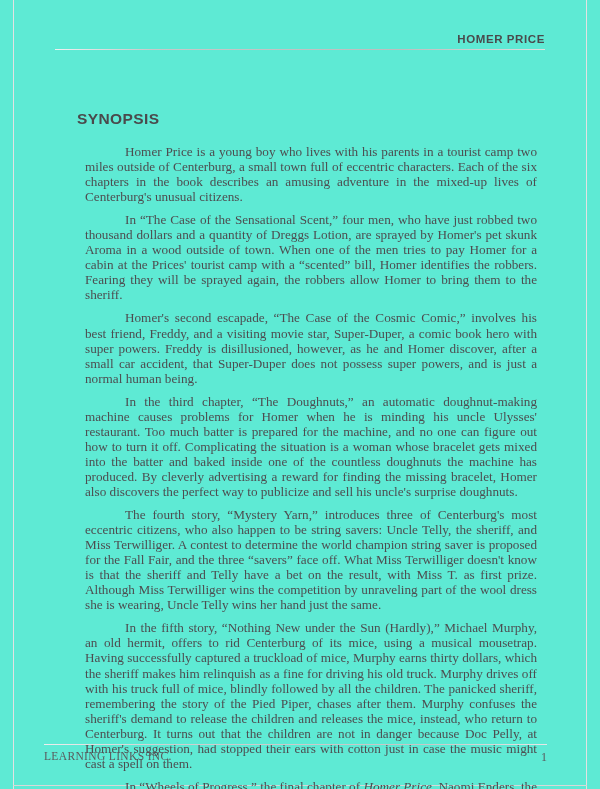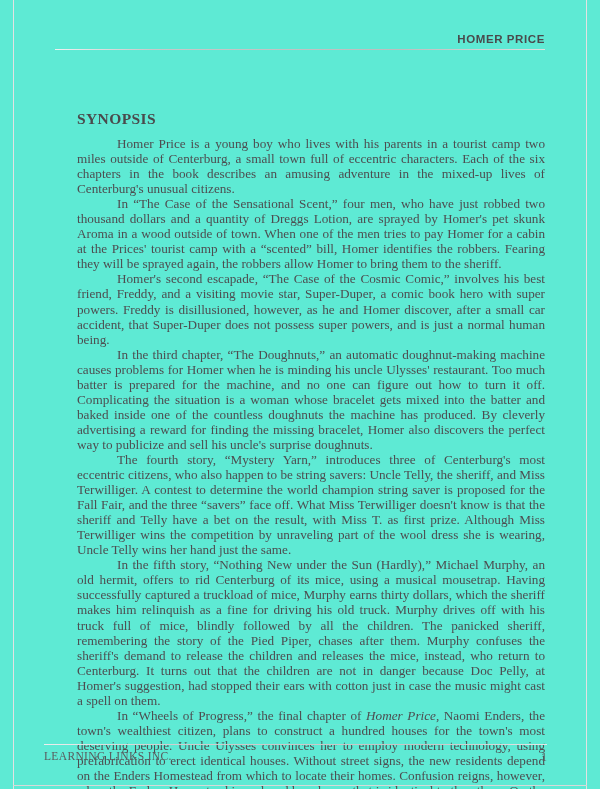--- a/index.html
+++ b/index.html
@@ -64,21 +64,21 @@
     width: 490px;
     height: 1px;
     background: linear-gradient(to right, #f0f0f0 0%, #c8c8c8 20%, #bdbdbd 70%, #dedede 100%);
   }
 
   
   .section-title {
     position: absolute;
     left: 77px;
     top: 100px;
-    font-family: Liberation Serif, serif;
+    font-family: Liberation Sans, sans-serif;
     font-weight: bold;
     font-size: 15.5px;
     letter-spacing: 0.4px;
     color: #4a4a4c;
   }
 
   
   .body-text {
     position: absolute;
     left: 77px;
@@ -86,21 +86,21 @@
     width: 468px;
     font-family: "Liberation Serif", "DejaVu Serif", serif;
     font-size: 13.2px;
     line-height: 15.05px;
     color: #4d4d50;
     text-align: justify;
     text-justify: inter-word;
   }
 
   .body-text p {
-    margin: 0;
+    margin: 8px;
     text-indent: 40px;
   }
 
   .body-text p em {
     font-style: italic;
   }
 
   
   .foot-rule {
     position: absolute;

